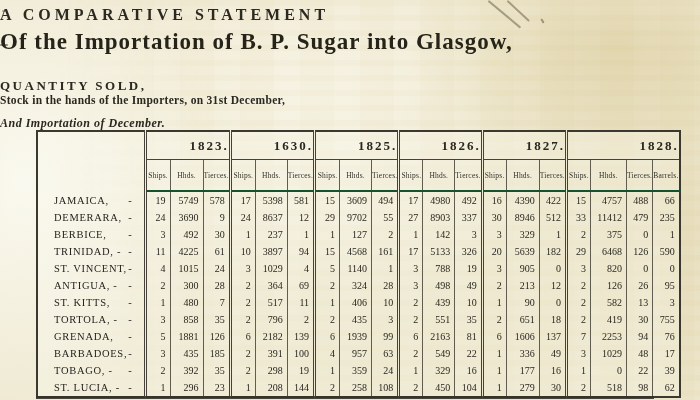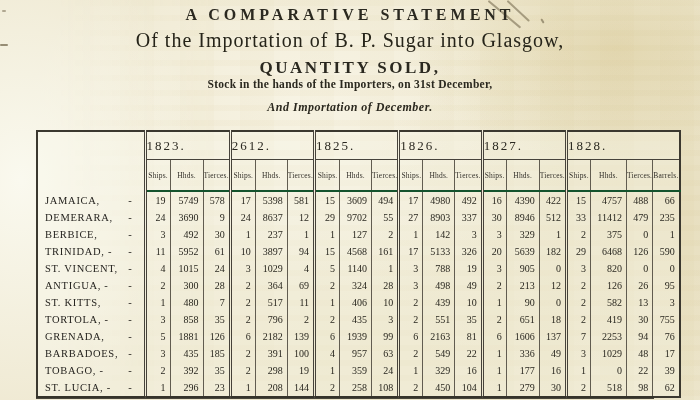--- a/index.html
+++ b/index.html
@@ -22,42 +22,42 @@
       repeating-linear-gradient(90deg, rgba(202,180,110,0.08) 0 34px, transparent 34px 60px);
     mask-image:linear-gradient(90deg, transparent 0 8%, black 30%, black 100%);
   }
   .pen-mark{position:absolute;background:#6d6247;opacity:.55;border-radius:1px;}
   .pm1{left:489px;top:0px;width:42px;height:2px;transform:rotate(40deg);transform-origin:left top;}
   .pm2{left:508px;top:0px;width:30px;height:1.5px;transform:rotate(43deg);transform-origin:left top;}
   .pm3{left:540px;top:20px;width:5px;height:2px;transform:rotate(60deg);opacity:.6;}
   .pm4{left:0px;top:44px;width:8px;height:2px;opacity:.7;}
   .pm5{left:2px;top:10px;width:4px;height:2px;opacity:.5;}
 
-  header{position:absolute;top:6px;left:0;width:700px;text-align:center;}
+  header{position:absolute;top:6px;left:0;width:700px;}
   .title{font-size:16px;letter-spacing:4px;font-weight:bold;color:#2b2920;}
-  .subtitle{font-size:20px;font-weight:normal;letter-spacing:1px;margin-top:5px;color:#262419;}
-  .qsold{font-size:17px;font-weight:bold;letter-spacing:2.5px;margin-top:6px;}
+  .subtitle{font-size:23px;font-weight:bold;letter-spacing:1px;margin-top:5px;color:#262419;}
+  .qsold{font-size:13px;font-weight:bold;letter-spacing:2.5px;margin-top:23px;}
   .stock{font-size:11.5px;font-weight:bold;letter-spacing:.3px;}
   .molasses{font-size:12px;font-weight:bold;font-style:italic;margin-top:10px;letter-spacing:.5px;}
 
   table{
     position:absolute;left:36px;top:130px;border-collapse:collapse;
     table-layout:fixed;background:rgba(250,248,238,0.35);
   }
   table,th,td{border:0 solid #46423a;}
   table{border:2px solid #3b382f;}
   th,td{padding:0;font-weight:normal;overflow:hidden;white-space:nowrap;}
-  .year-th{font-size:13px;letter-spacing:2px;height:27px;text-align:left;
-    border-bottom:1px solid #46423a;color:#2a2820;font-weight:normal;}
+  .year-th{font-size:13px;letter-spacing:2px;height:27px;text-align:right;
+    border-bottom:1px solid #46423a;color:#2a2820;font-weight:bold;}
   .sub-th{font-size:7.5px;height:30px;text-align:center;border-bottom:2px solid #14532d;
     color:#33302a;letter-spacing:.2px;}
   .group-start{border-left:3px double #46423a;}
   .inner{border-left:1px solid #615c50;}
   td.num{font-size:10px;text-align:right;padding-right:4px;height:17px;color:#29271f;}
-  td.label-cell{padding-left:7px;height:17px;}
+  td.label-cell{padding-left:16px;height:17px;}
   .row-label{display:flex;align-items:center;font-size:10.5px;letter-spacing:.7px;color:#262420;}
   .row-label .dash{margin-left:auto;margin-right:11px;}
   tbody tr:last-child td{border-bottom:1.5px solid #46423a;}
   .bottom-rule{position:absolute;left:36px;top:396px;width:618px;height:3px;background:#35332a;opacity:.9;}
 </style>
 </head>
 <body>
 
 <div class="bleed"></div>
 <div class="pen-mark pm1"></div>
@@ -94,21 +94,21 @@
       <col style="width: 21px;">
       <col style="width: 24px;">
       <col style="width: 36px;">
       <col style="width: 25px;">
       <col style="width: 27px;">
     </colgroup>
   <thead id="thead">
       <tr>
         <th rowspan="2"></th>
         <th colspan="3" class="year-th group-start">1823.</th>
-        <th colspan="3" class="year-th group-start">2612.</th>
+        <th colspan="3" class="year-th group-start">1630.</th>
         <th colspan="3" class="year-th group-start">1825.</th>
         <th colspan="3" class="year-th group-start">1826.</th>
         <th colspan="3" class="year-th group-start">1827.</th>
         <th colspan="4" class="year-th group-start">1828.</th>
       </tr>
       <tr>
         <th class="sub-th group-start">Ships.</th>
         <th class="sub-th inner">Hhds.</th>
         <th class="sub-th inner">Tierces.</th>
         <th class="sub-th group-start">Ships.</th>
@@ -212,21 +212,21 @@
         <td class="num inner">1</td>
       </tr>
       <tr>
         <td class="label-cell">
           <div class="row-label">
             <span>TRINIDAD, -</span>
             <span class="dash">-</span>
           </div>
         </td>
         <td class="num group-start">11</td>
-        <td class="num inner">5952</td>
+        <td class="num inner">4225</td>
         <td class="num inner">61</td>
         <td class="num group-start">10</td>
         <td class="num inner">3897</td>
         <td class="num inner">94</td>
         <td class="num group-start">15</td>
         <td class="num inner">4568</td>
         <td class="num inner">161</td>
         <td class="num group-start">17</td>
         <td class="num inner">5133</td>
         <td class="num inner">326</td>

